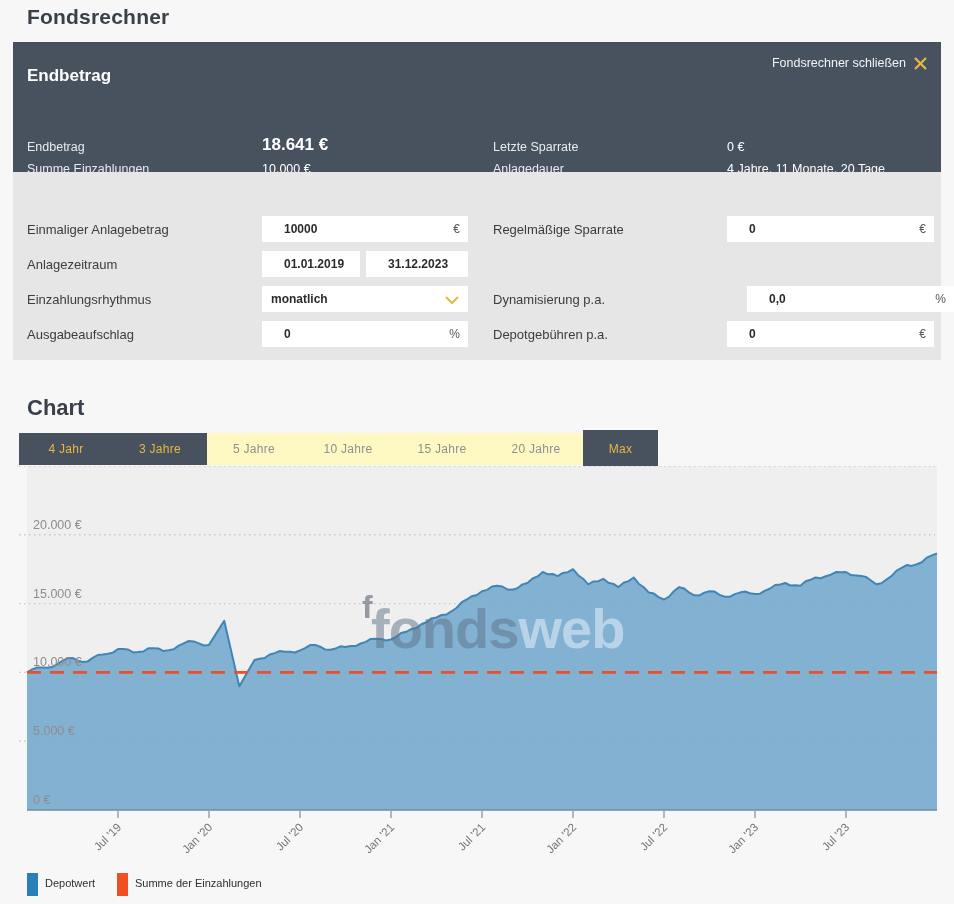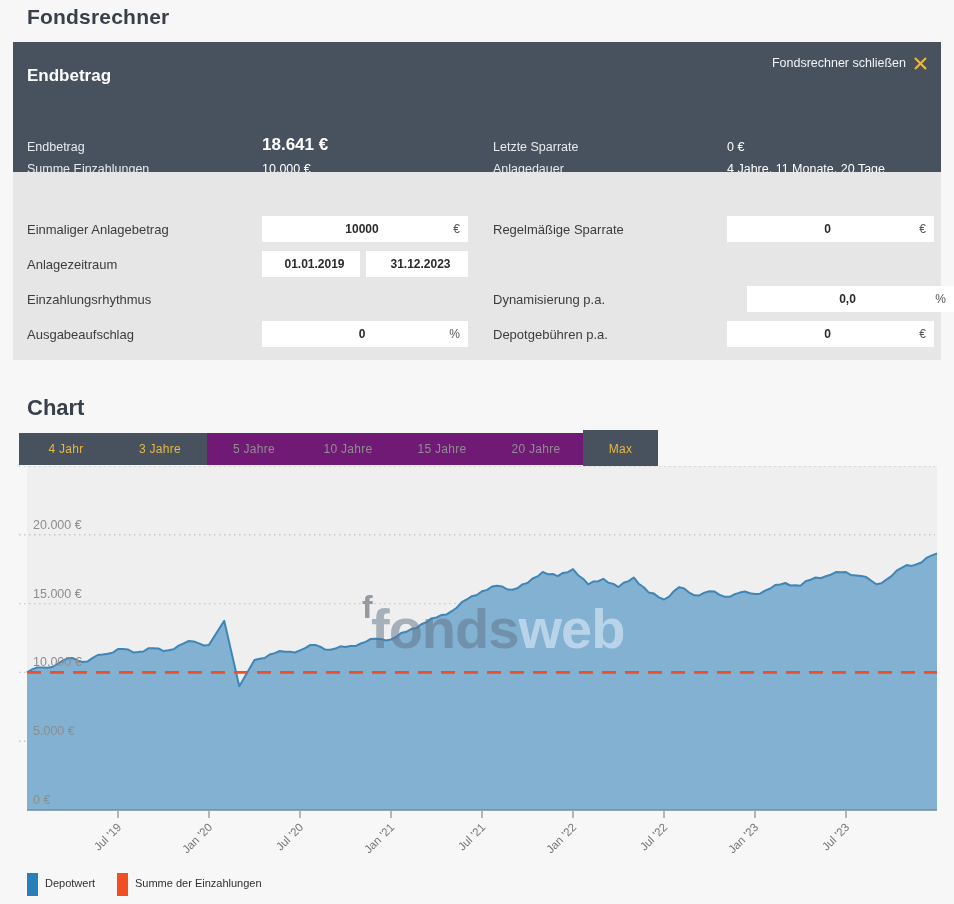--- a/index.html
+++ b/index.html
@@ -21,32 +21,32 @@
   .p-value{position:absolute;font-size:12.5px;color:#ffffff;white-space:nowrap;}
   .p-value.big{font-size:17px;font-weight:700;}
   
   .inputs-sec{left:13px;top:172px;width:928px;height:188px;background:#e6e6e6;}
   .inputs-sec h2{position:absolute;left:14px;top:10px;margin:0;font-size:17px;font-weight:700;color:#2e80ba;}
   .f-label{position:absolute;font-size:13px;color:#3c3c3c;white-space:nowrap;}
   .ibox{position:absolute;height:26px;background:#ffffff;}
   .ibox input{
     position:absolute;left:0;top:0;width:100%;height:100%;border:0;outline:none;background:transparent;
     font-family:"Liberation Sans",sans-serif;font-size:12px;font-weight:700;color:#2b2b2b;
-    padding:0 22px 0 16px;box-sizing:border-box;text-align:center;
+    padding:0 22px 0 22px;box-sizing:border-box;
   }
   .ibox .unit{position:absolute;right:8px;top:6px;font-size:12px;color:#555;}
   .selbox{position:absolute;height:26px;background:#fff;cursor:pointer;}
   .selbox .sel-text{position:absolute;left:9px;top:6px;font-size:12px;font-weight:700;color:#2b2b2b;}
   .selbox svg{position:absolute;right:9px;top:10px;}
   
   .chart-title{left:27px;top:395px;font-size:22px;font-weight:700;color:#394049;}
   .tab{position:absolute;top:433px;height:32px;display:flex;align-items:center;justify-content:center;
        font-size:12px;letter-spacing:.3px;cursor:pointer;box-sizing:border-box;}
   .tab.dark{background:#48525f;color:#e7b843;}
-  .tab.disabled{background:#701a75;color:#8f8f8f;cursor:default;}
+  .tab.disabled{background:#fef9c3;color:#8f8f8f;cursor:default;}
   .tab.max{top:430px;height:38px;}
   #chart-wrap{left:13px;top:466px;width:928px;height:420px;}
   
   .legend-item{position:absolute;top:873px;display:flex;align-items:flex-start;gap:7px;}
   .legend-swatch{width:11px;height:23px;display:inline-block;}
   .legend-label{font-size:11px;color:#2f2f2f;position:relative;top:4px;white-space:nowrap;}
 </style>
 </head>
 <body>
 
@@ -91,20 +91,26 @@
 
   <span class="f-label" style="left:14px;top:85px">Anlagezeitraum</span>
   <div class="ibox" style="left:249px;top:79px;width:98px">
     <input style="padding-right: 9px;" value="01.01.2019">
   </div>
   <div class="ibox" style="left:353px;top:79px;width:102px">
     <input style="padding-right: 9px;" value="31.12.2023">
   </div>
 
   <span class="f-label" style="left:14px;top:120px">Einzahlungsrhythmus</span>
+  <div class="selbox" style="left:249px;top:114px;width:206px">
+    <span class="sel-text">monatlich</span>
+    <svg width="14" height="8" viewBox="0 0 14 8">
+      <polyline points="1,1 7,7 13,1" fill="none" stroke="#e7b843" stroke-width="2"></polyline>
+    </svg>
+  </div>
 
   <span class="f-label" style="left:14px;top:155px">Ausgabeaufschlag</span>
   <div class="ibox" style="left:249px;top:149px;width:206px">
     <input value="0" style="">
     <span class="unit">%</span>
   </div>
 
   <span class="f-label" style="left:480px;top:50px">Regelmäßige Sparrate</span>
   <div class="ibox" style="left:714px;top:44px;width:207px">
     <input value="0" style="">

